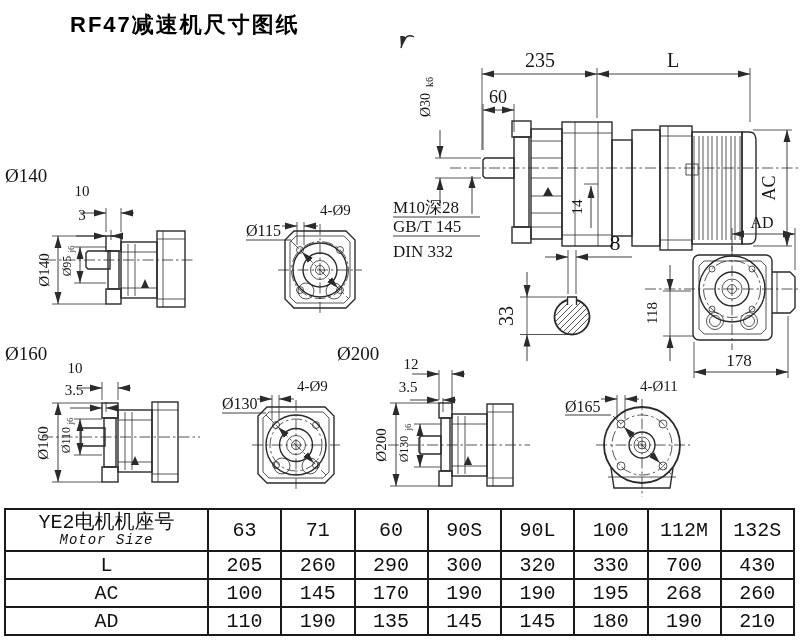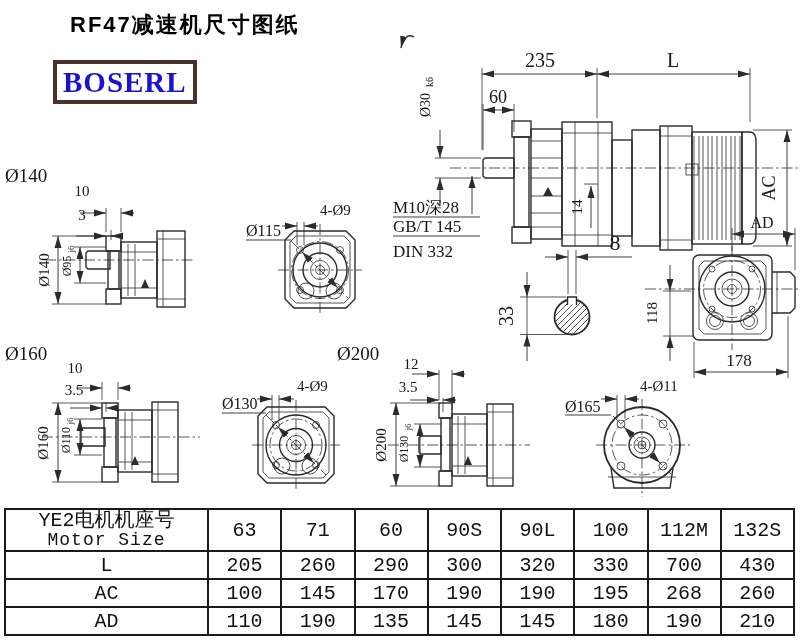--- a/index.html
+++ b/index.html
@@ -18,31 +18,28 @@
   .cl{fill:none;stroke:#2b2b2b;stroke-width:0.8;stroke-dasharray:11 3 2.5 3;}
   .dm{fill:none;stroke:#2b2b2b;stroke-width:0.9;}
   .tx{font-family:"Liberation Serif",serif;fill:#161616;}
   .fillb{fill:#2b2b2b;stroke:none;}
   table.dims{position:absolute;left:4px;top:508px;width:791px;border-collapse:collapse;
         table-layout:fixed;font-family:"Liberation Mono","DejaVu Sans Mono",monospace;color:#111;
         background:#fff;}
   table.dims td{border:2px solid #1a1a1a;text-align:center;vertical-align:middle;
         padding:0;font-size:20px;}
   tr.hrow{height:42px;border-radius:11px;} tr.drow{height:28px;}
-  .hcn{font-size:20px;line-height:1.05;} .hen{font-size:18px;line-height:1.05;letter-spacing:1px;}
+  .hcn{font-size:20px;line-height:1.05;} .hen{font-size:14px;line-height:1.05;letter-spacing:1px;font-style:italic;}
 </style>
 </head>
 <body>
 
 <div class="page">
 
   <div class="title">RF47减速机尺寸图纸</div>
-  <div class="logo">
-    <span>BOSERL</span>
-  </div>
 
   <svg class="drawing" width="800" height="508" viewBox="0 0 800 508">
     <defs>
       <marker id="ma" markerUnits="userSpaceOnUse" markerWidth="13" markerHeight="9" refX="12" refY="4.5" orient="auto">
           <path d="M0,1 L12,4.5 L0,8 Z" fill="#2b2b2b"></path>
         </marker>
       <marker id="mas" markerUnits="userSpaceOnUse" markerWidth="13" markerHeight="9" refX="0" refY="4.5" orient="auto">
           <path d="M12,1 L0,4.5 L12,8 Z" fill="#2b2b2b"></path>
         </marker>
       <clipPath id="kwclip">

